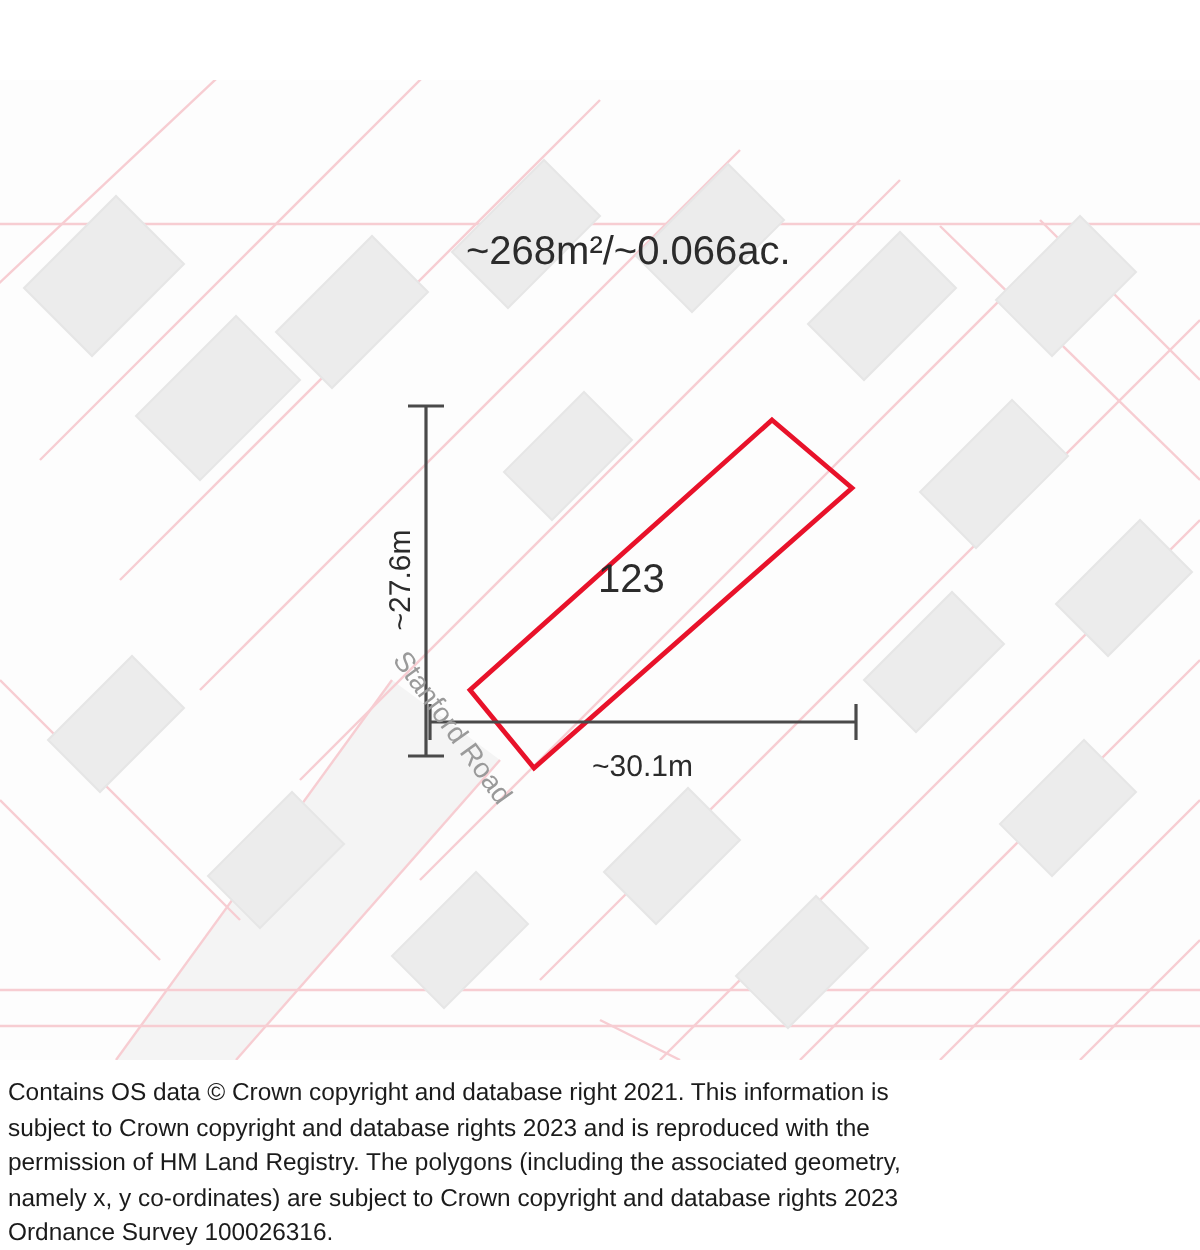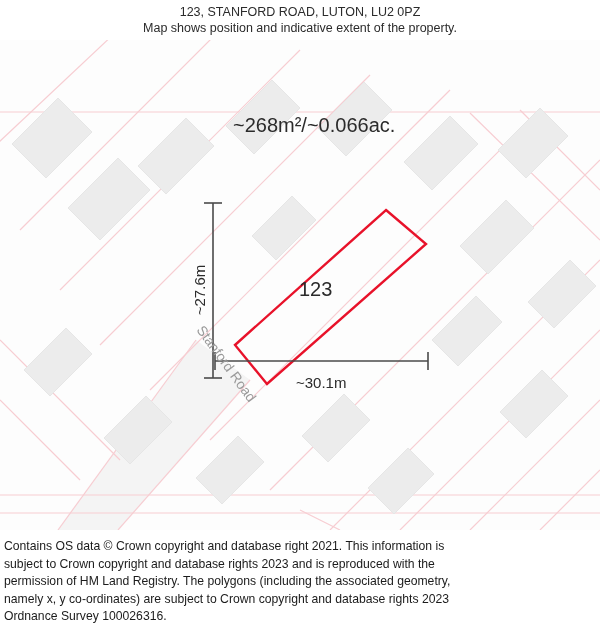--- a/index.html
+++ b/index.html
@@ -63,24 +63,20 @@
     color: #1b1b1b;
   }
 
   .overlay-text { font-family: "Liberation Sans", sans-serif; }
 </style>
 </head>
 <body>
 
 <div class="page">
 
-  <div class="header">
-    <div class="title">123, STANFORD ROAD, LUTON, LU2 0PZ</div>
-    <div class="subtitle">Map shows position and indicative extent of the property.</div>
-  </div>
 
   <div class="map">
     <svg width="600" height="490" viewBox="0 0 600 490" xmlns="http://www.w3.org/2000/svg">
 
       <rect x="0" y="0" width="600" height="490" fill="#fdfdfd"></rect>
 
       <g>
         <polygon points="58,490 196,300 250,340 118,490" fill="#f4f4f4"></polygon>
         <line x1="196" y1="300" x2="58" y2="490" stroke="#f7cdd2" stroke-width="1.2"></line>
         <line x1="250" y1="340" x2="118" y2="490" stroke="#f7cdd2" stroke-width="1.2"></line>

